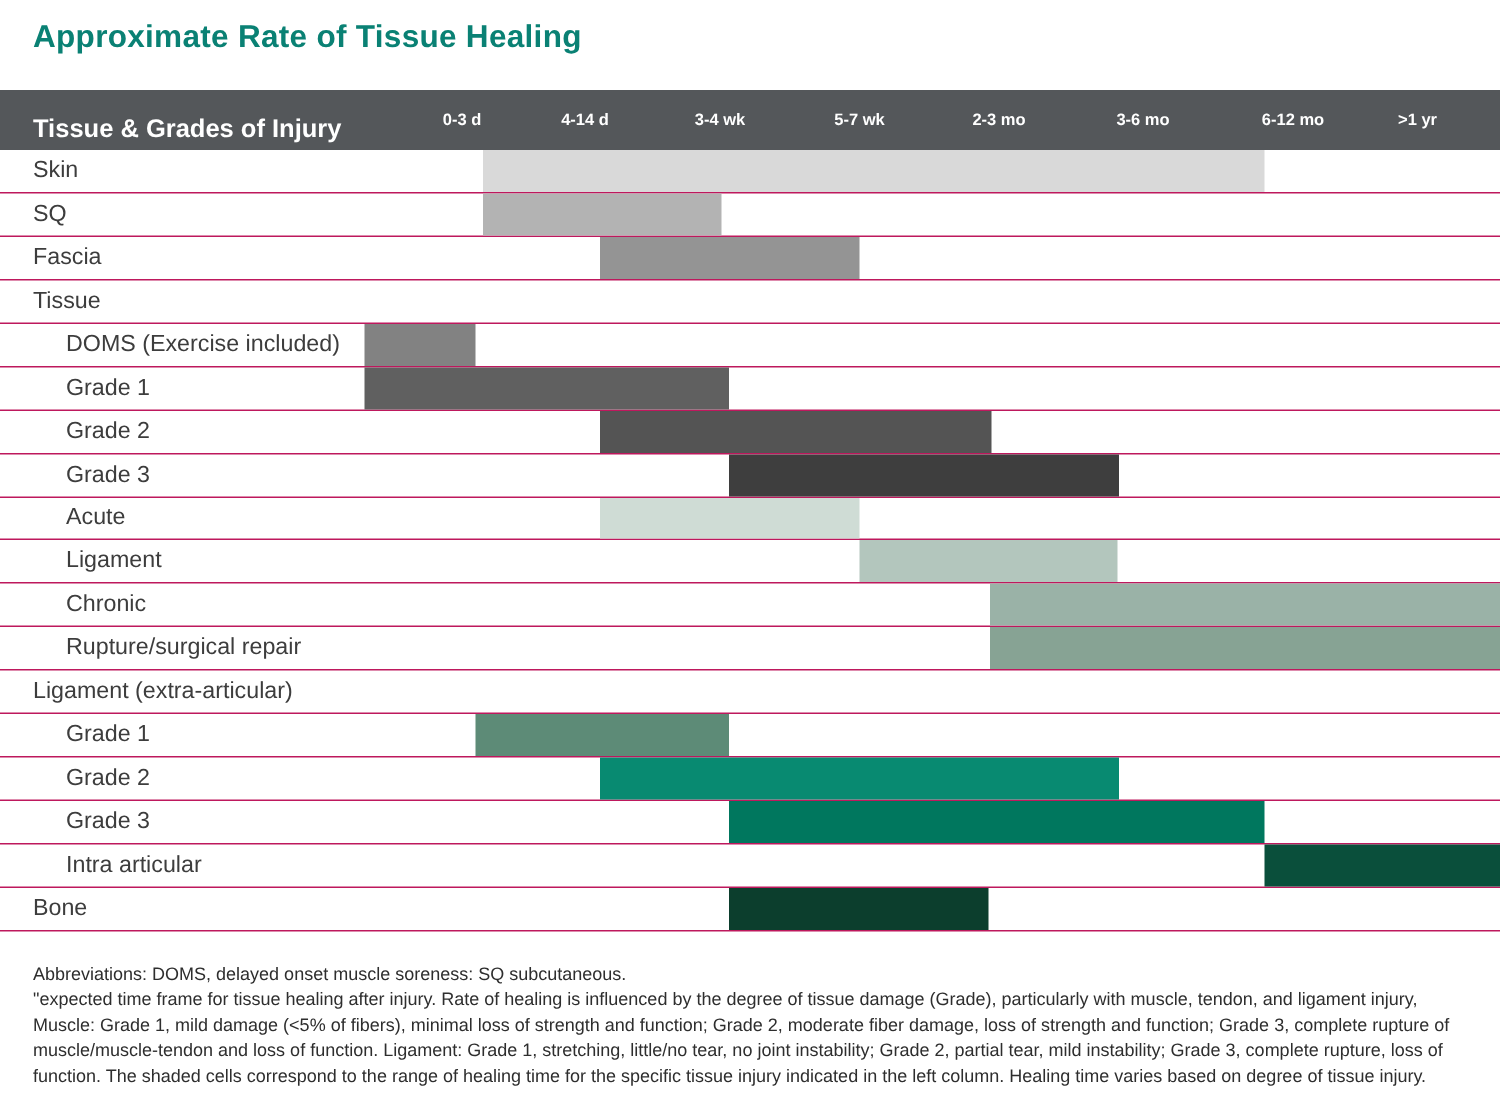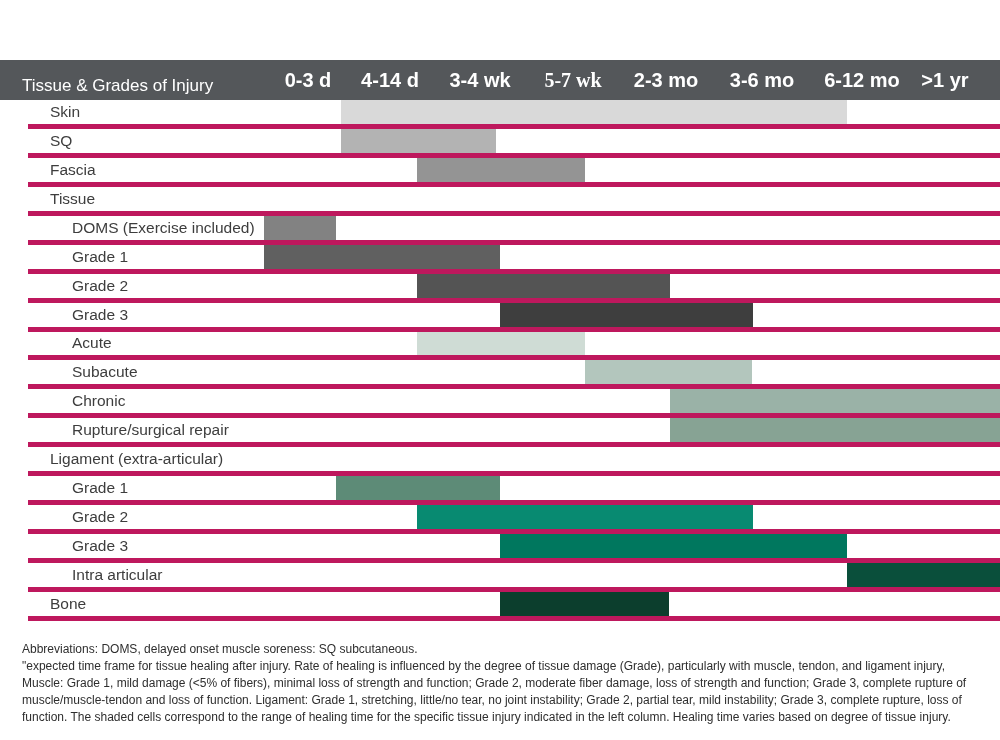--- a/index.html
+++ b/index.html
@@ -2,46 +2,47 @@
 <html><head>
 <meta charset="utf-8">
 <style>
   html,body{margin:0;padding:0;background:#ffffff;}
   .page{position:relative;width:1000px;height:740px;background:#ffffff;overflow:hidden;
         font-family:"Liberation Sans",sans-serif;}
   .title{position:absolute;left:22px;top:13px;font-size:21px;font-weight:bold;
          color:#0a8174;letter-spacing:.2px;}
   .header{position:absolute;left:0;top:60px;width:1000px;height:40px;background:#54575a;}
   .header-label{position:absolute;left:22px;top:0;height:52px;display:flex;align-items:center;
-        color:#ffffff;font-size:17px;font-weight:normal;}
+        color:#ffffff;font-size:17px;font-weight:bold;}
   .col-label{position:absolute;top:0;height:40px;display:flex;align-items:center;
-        transform:translateX(-50%);color:#ffffff;font-size:20px;font-weight:bold;white-space:nowrap;}
+        transform:translateX(-50%);color:#ffffff;font-size:11px;font-weight:bold;white-space:nowrap;}
   .rows{position:absolute;left:0;top:100px;width:1000px;height:521px;display:flex;flex-direction:column;}
-  .row{position:relative;flex:1;border-bottom:5px solid #be185d;margin-left:28px;}
+  .row{position:relative;flex:1;border-bottom:1px solid #be185d;}
   .row-label{position:absolute;left:22px;top:50%;transform:translateY(-50%);
         font-size:15.5px;color:#3d3d3d;white-space:nowrap;z-index:2;}
   .row.sub .row-label{left:44px;}
   .bar{position:absolute;top:0;bottom:0;z-index:1;}
   .footnote{position:absolute;left:22px;top:641px;width:958px;color:#2e2e2e;
         font-size:12px;line-height:1.42;}
   .footnote p{margin:0;}
 </style>
 </head>
 <body>
 
 <div class="page">
 
+  <div class="title">Approximate Rate of Tissue Healing</div>
 
   <div class="header">
     <div class="header-label">Tissue &amp; Grades of Injury</div>
 
   <span class="col-label" style="left: 30.8%;">0-3 d</span>
       <span class="col-label" style="left: 39%;">4-14 d</span>
       <span class="col-label" style="left: 48%;">3-4 wk</span>
-      <span class="col-label" style="left: 57.3%; font-family: Liberation Serif, serif;">5-7 wk</span>
+      <span class="col-label" style="left: 57.3%;">5-7 wk</span>
       <span class="col-label" style="left: 66.6%;">2-3 mo</span>
       <span class="col-label" style="left: 76.2%; text-align: center;">3-6 mo</span>
       <span class="col-label" style="left: 86.2%;">6-12 mo</span>
       <span class="col-label" style="left: 94.5%;">&gt;1 yr</span>
     </div>
 
   <div class="rows">
 
   <div class="row">
         <div class="bar" style="left: 32.2%; width: 52.1%; background: rgb(217, 217, 217);"></div>
@@ -73,21 +74,21 @@
       <div class="row sub">
         <div class="bar" style="left: 48.6%; width: 26%; background: rgb(62, 62, 62);"></div>
         <span class="row-label">Grade 3</span>
       </div>
       <div class="row sub">
         <div class="bar" style="left: 40%; width: 17.3%; background: rgb(207, 220, 213);"></div>
         <span class="row-label">Acute</span>
       </div>
       <div class="row sub">
         <div class="bar" style="left: 57.3%; width: 17.2%; background: rgb(179, 198, 189);"></div>
-        <span class="row-label">Subacute</span>
+        <span class="row-label">Ligament</span>
       </div>
       <div class="row sub">
         <div class="bar" style="left: 66%; width: 34%; background: rgb(154, 178, 167);"></div>
         <span class="row-label">Chronic</span>
       </div>
       <div class="row sub">
         <div class="bar" style="left: 66%; width: 34%; background: rgb(135, 163, 148);"></div>
         <span class="row-label">Rupture/surgical repair</span>
       </div>
       <div class="row">

